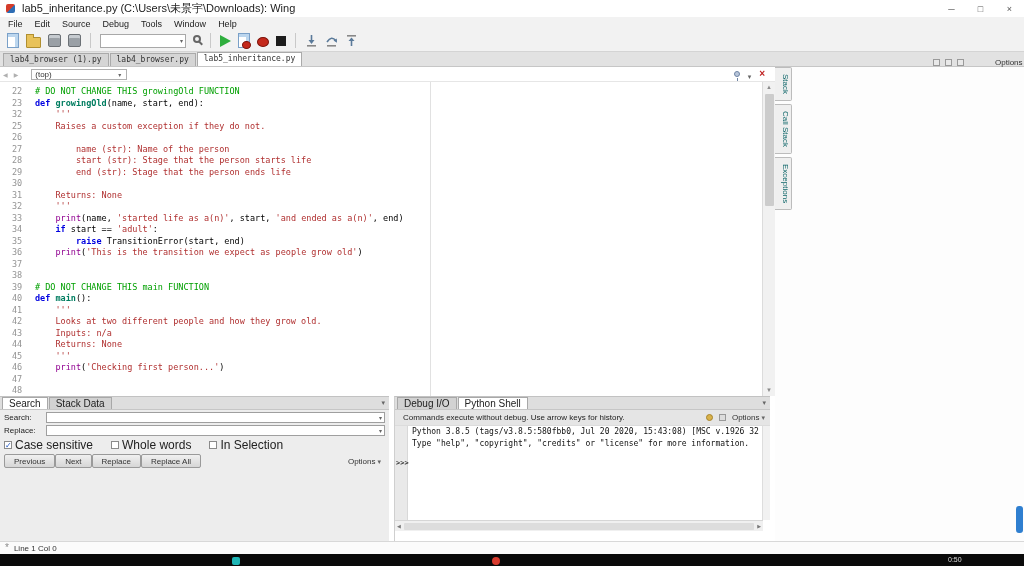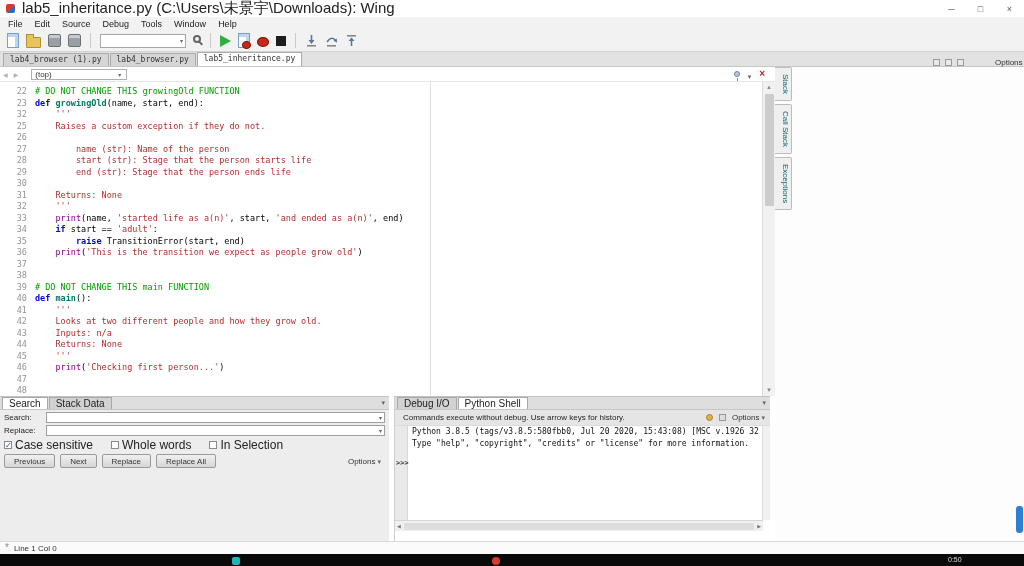--- a/index.html
+++ b/index.html
@@ -3,21 +3,21 @@
 <meta charset="utf-8">
 <style>
   html,body{margin:0;padding:0}
   body{font-family:"Liberation Sans",sans-serif;background:#9a9a9a}
   #screen{position:relative;width:1024px;height:566px;background:#fff;overflow:hidden;margin:0 auto}
   #screen *{box-sizing:border-box}
 
   
   #titlebar{position:absolute;left:0;top:0;width:1024px;height:17px;background:#fff;display:flex;align-items:center}
   #app-icon{width:9px;height:9px;margin-left:6px;background:linear-gradient(135deg,#d43c2a 50%,#2e6db4 50%);border-radius:2px;flex:0 0 auto}
-  #title-text{font-size:15px;color:#222;margin-left:7px;white-space:nowrap;overflow:hidden}
+  #title-text{font-size:11px;color:#222;margin-left:7px;white-space:nowrap;overflow:hidden}
   #win-controls{margin-left:auto;display:flex;height:17px}
   .winbtn{width:29px;height:17px;display:flex;align-items:center;justify-content:center;font-size:9px;color:#555}
 
   
   #menubar{position:absolute;left:0;top:17px;width:1024px;height:13px;background:#f2f2f2;display:flex;align-items:center;padding-left:2px}
   .menu-item{font-size:9px;color:#222;padding:0 6px;white-space:nowrap}
 
   
   #toolbar{position:absolute;left:0;top:30px;width:1024px;height:22px;background:#f2f2f2;border-bottom:1px solid #d4d4d4;display:flex;align-items:center;gap:7px;padding-left:7px}
   .tbsep{width:1px;height:15px;background:#c9c9c9;margin:0 2px}
@@ -51,21 +51,21 @@
   #nav-right{margin-left:auto;display:flex;align-items:center;gap:8px;padding-right:10px}
   .icon-pin{width:6px;height:6px;border:1px solid #6f84a4;background:#b9c6da;border-radius:50%;position:relative}
   .icon-pin::after{content:"";position:absolute;left:2px;top:6px;width:1px;height:3px;background:#6f84a4}
   .chev::after{content:"▾";font-size:7px;color:#666}
   .icon-close-red{font-size:10px;line-height:10px;color:#c02222;font-weight:bold}
   .icon-close-red::after{content:"×"}
 
   
   #editor{position:absolute;left:0;top:82px;width:762px;height:314px;background:#fff;overflow:hidden}
   #edgeline{position:absolute;left:430px;top:0;width:1px;height:100%;background:#e1e1e1}
-  #editor-gutter{position:absolute;left:4px;top:4px;width:28px;text-align:right;padding-right:5px;color:#949494;font:8.5px/11.5px "DejaVu Sans Mono",monospace}
+  #editor-gutter{position:absolute;left:12px;top:4px;width:28px;padding-right:5px;color:#949494;font:8.5px/11.5px "DejaVu Sans Mono",monospace}
   .lnum{height:11.5px}
   #editor-code{position:absolute;left:35px;top:4px;right:0}
   .code-line{font:8.5px/11.5px "DejaVu Sans Mono",monospace;white-space:pre;height:11.5px}
   .seg.com{color:#00a000}
   .seg.kw{color:#0000e0;font-weight:bold}
   .seg.fn{color:#007d60;font-weight:bold}
   .seg.str{color:#b03030}
   .seg.bi{color:#900090}
   .seg.pl{color:#000}
 
@@ -92,21 +92,21 @@
   .panel-dd{margin-left:auto;padding-right:4px}
   .srow{display:flex;align-items:center;margin:1px 4px 0;height:12px}
   .srow .lbl{font-size:8px;color:#222;width:42px;flex:0 0 auto}
   .combo{flex:1;height:11px;background:#fff;border:1px solid #9f9f9f;display:flex;align-items:center}
   .combo input{border:none;outline:none;flex:1;height:9px;font-size:8px;padding:0 2px;background:transparent}
   .cbrow{display:flex;align-items:center;margin:3px 4px 0;height:11px}
   .cb{display:flex;align-items:center;margin-right:18px}
   .cbbox{width:8px;height:8px;border:1px solid #8a8a8a;background:#fff;margin-right:3px;font-size:8px;line-height:7px;color:#1c54c2;text-align:center}
   .cblabel{font-size:12px;color:#222}
   .btnrow{display:flex;align-items:center;margin:4px 4px 0}
-  .btns{display:flex;gap:5px}
+  .btns{display:flex;}
   .sbtn{font-size:8px;color:#333;background:linear-gradient(#f0f0f0,#d6d6d6);border:1px solid #9a9a9a;border-radius:2px;padding:1px 9px;height:14px;font-family:"Liberation Sans",sans-serif}
   .btnrow .options{margin-left:auto;font-size:8px;color:#333;display:flex;align-items:center;gap:2px;padding-right:4px}
 
   
   #shell-panel{position:absolute;left:394px;top:396px;width:376px;height:145px;background:#fff;border-top:1px solid #c2c2c2;border-left:1px solid #cfcfcf}
   #shell-header{height:16px;background:#e5e5e5;display:flex;align-items:center;padding:0 5px 0 8px;border-bottom:1px solid #dcdcdc}
   #shell-header .txt{font-size:8px;color:#222;white-space:nowrap}
   #shell-header .right{margin-left:auto;display:flex;align-items:center;gap:6px}
   .mini-icon{width:7px;height:7px;border:1px solid #999;background:#ddd}
   .mini-icon.gold{background:#d9b24a;border-color:#a8842c;border-radius:50%}

